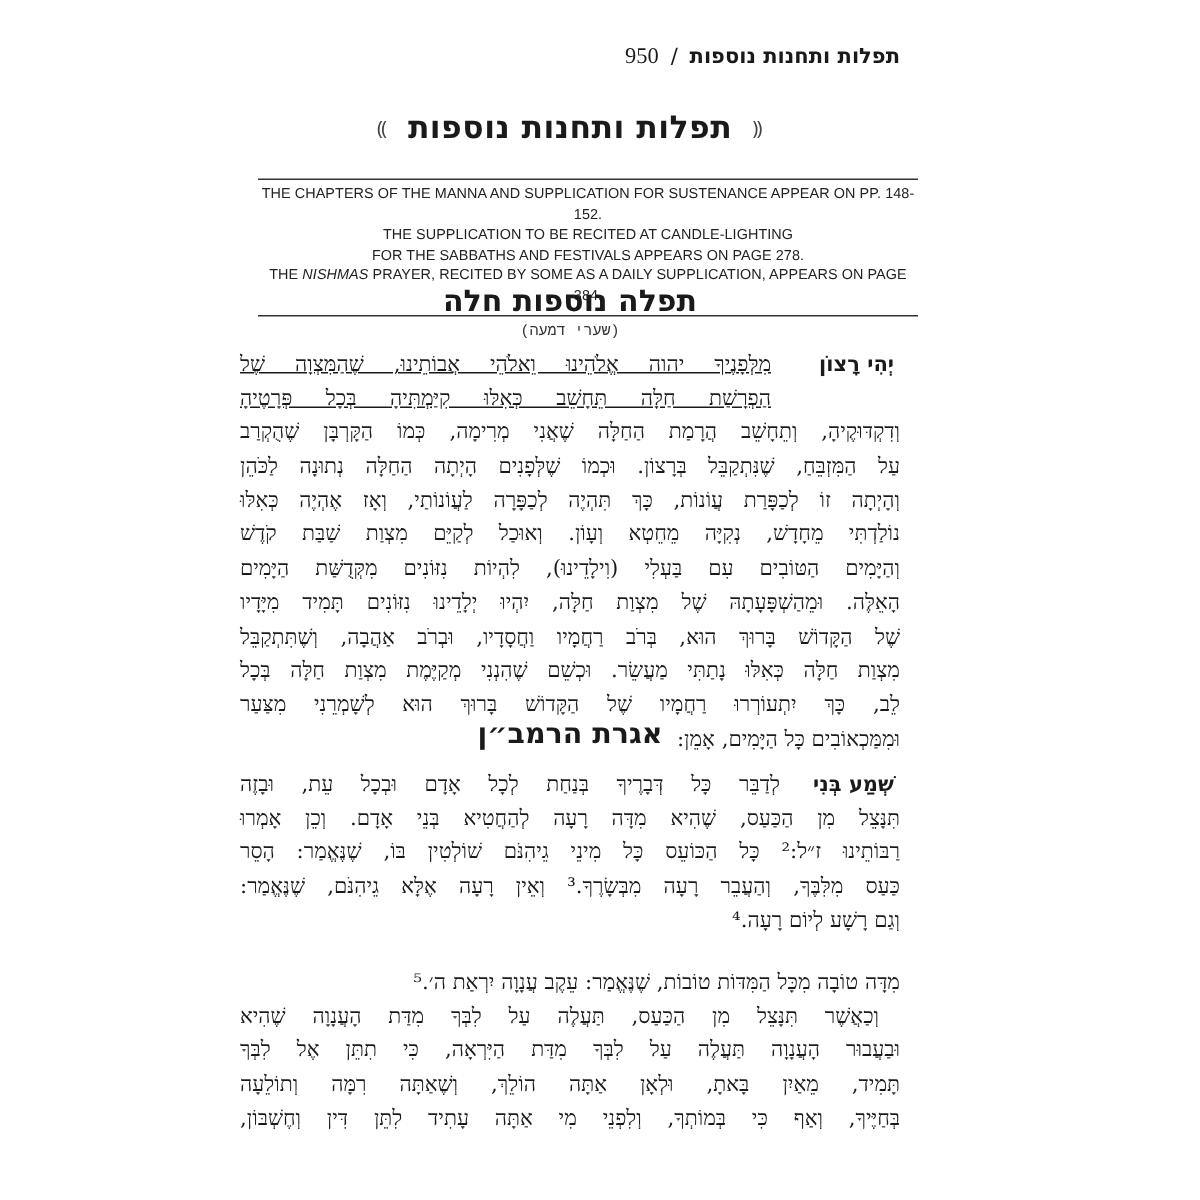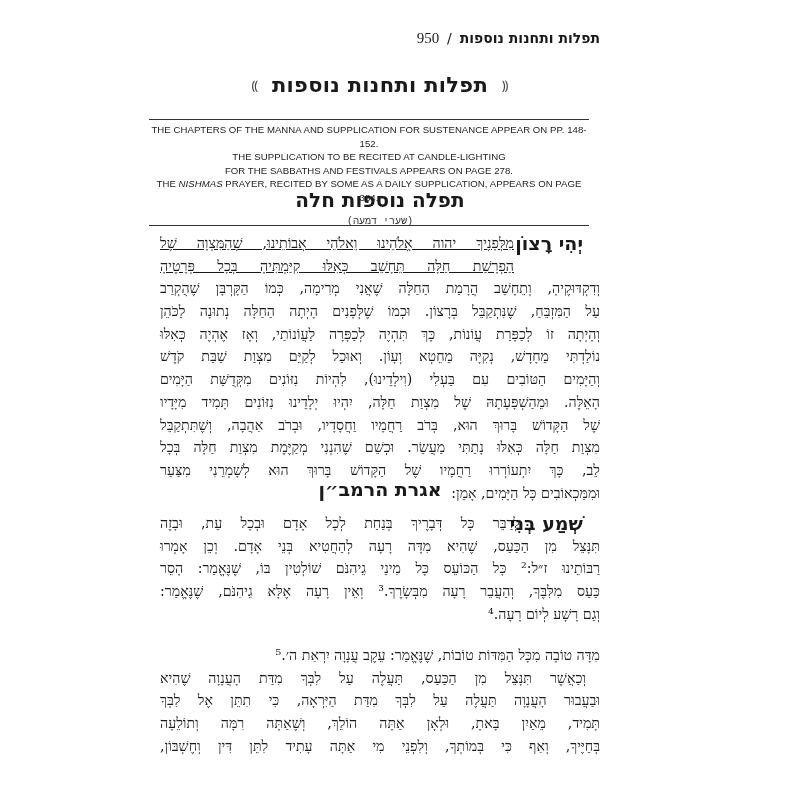--- a/index.html
+++ b/index.html
@@ -3,36 +3,36 @@
 <meta charset="utf-8">
 <style>
   html, body { margin: 0; padding: 0; background: #ffffff; }
   body { width: 800px; height: 800px; position: relative; overflow: hidden; color: #1a1a1a; }
   .running-head { position: absolute; top: 30px; right: 0; width: 440px; text-align: right;
     font-family: "DejaVu Sans", sans-serif; font-size: 14px; font-weight: bold; direction: rtl; }
   .running-head .num { font-family: "Liberation Serif", serif; font-weight: normal; font-size: 15px; }
   .section-title { position: absolute; top: 58px; right: 0; width: 440px; text-align: center;
     font-family: "DejaVu Sans", sans-serif; font-size: 21px; font-weight: bold; direction: rtl; letter-spacing: 0.3px; margin-top: 15px; }
   .orn { font-size: 13px; color: #444; font-weight: normal; padding: 0 6px; vertical-align: 2px; }
-  .note-box { position: absolute; top: 119px; left: 149px; width: 440px; border-top: 1.5px solid #333;
-    border-bottom: 1.5px solid #333; padding: 3px 0 21px; text-align: center; direction: ltr;
+  .note-box { position: absolute; top: 119px; left: 172px; width: 440px; border-top: 1.5px solid #333;
+    border-bottom: 1.5px solid #333; padding: 3px 0 6px; text-align: center; direction: ltr;
     font-family: "Liberation Sans", sans-serif; font-size: 9.6px; line-height: 13.5px; letter-spacing: 0.05px; color: #222; }
   .note-box i { font-style: italic; }
   .h2 { position: absolute; left: 160px; width: 440px; text-align: center; font-family: "DejaVu Sans", sans-serif;
     font-weight: bold; direction: rtl; }
   .h2.t1 { top: 188px; font-size: 20px; }
   .sub { position: absolute; top: 216px; left: 160px; width: 440px; text-align: center;
     font-family: Liberation Mono, monospace; font-size: 10px; direction: rtl; color: #333; }
   .para { position: absolute; left: 160px; width: 440px; direction: rtl; font-family: "DejaVu Serif", serif;
     font-size: 14.2px; line-height: 22.7px; text-align: justify; }
   .line { display: block; white-space: nowrap; text-align: justify; text-align-last: justify; height: 22.7px; }
   .line.last { text-align-last: right; }
   .line.indent { padding-right: 86px; text-decoration: underline; }
   .line.indent2 { padding-right: 80px; }
-  .drop { position: absolute; right: 17px; top: 0; font-family: "DejaVu Sans", sans-serif; font-weight: bold; font-size: 19px; }
+  .drop { position: absolute; right: 4px; top: 0; font-family: "DejaVu Sans", sans-serif; font-weight: bold; font-size: 14px; }
   .p1 { top: 232px; }
   .h2.t2 { top: 478px; font-size: 19px; }
   .p2 { top: 512px; }
   .p3 { top: 644px; }
   .line.para-indent { padding-right: 14px; }
 </style>
 </head>
 <body>
 
 <div class="running-head" style="left:160px;right:auto;width:440px;">

